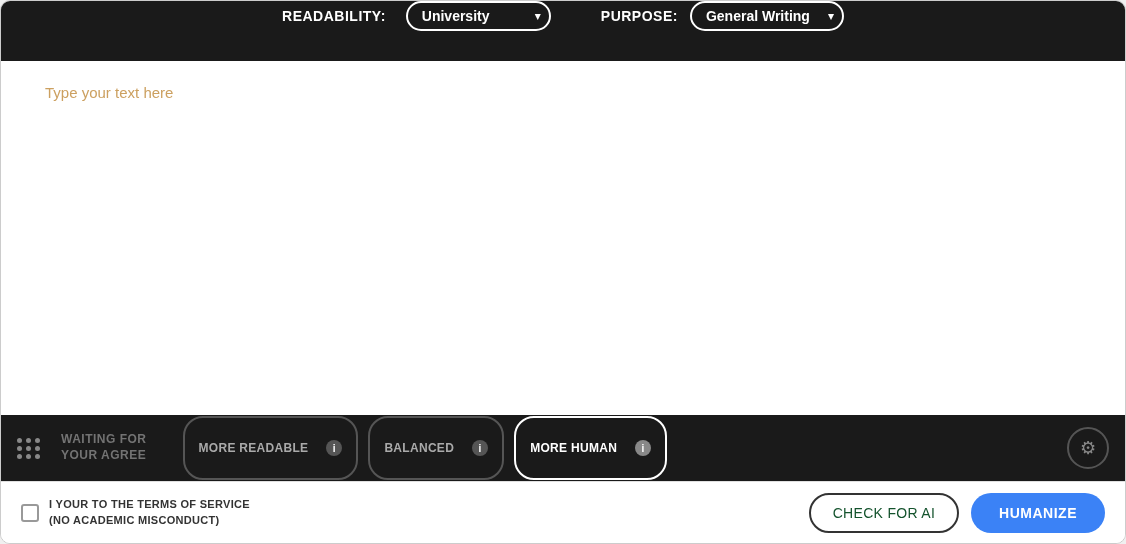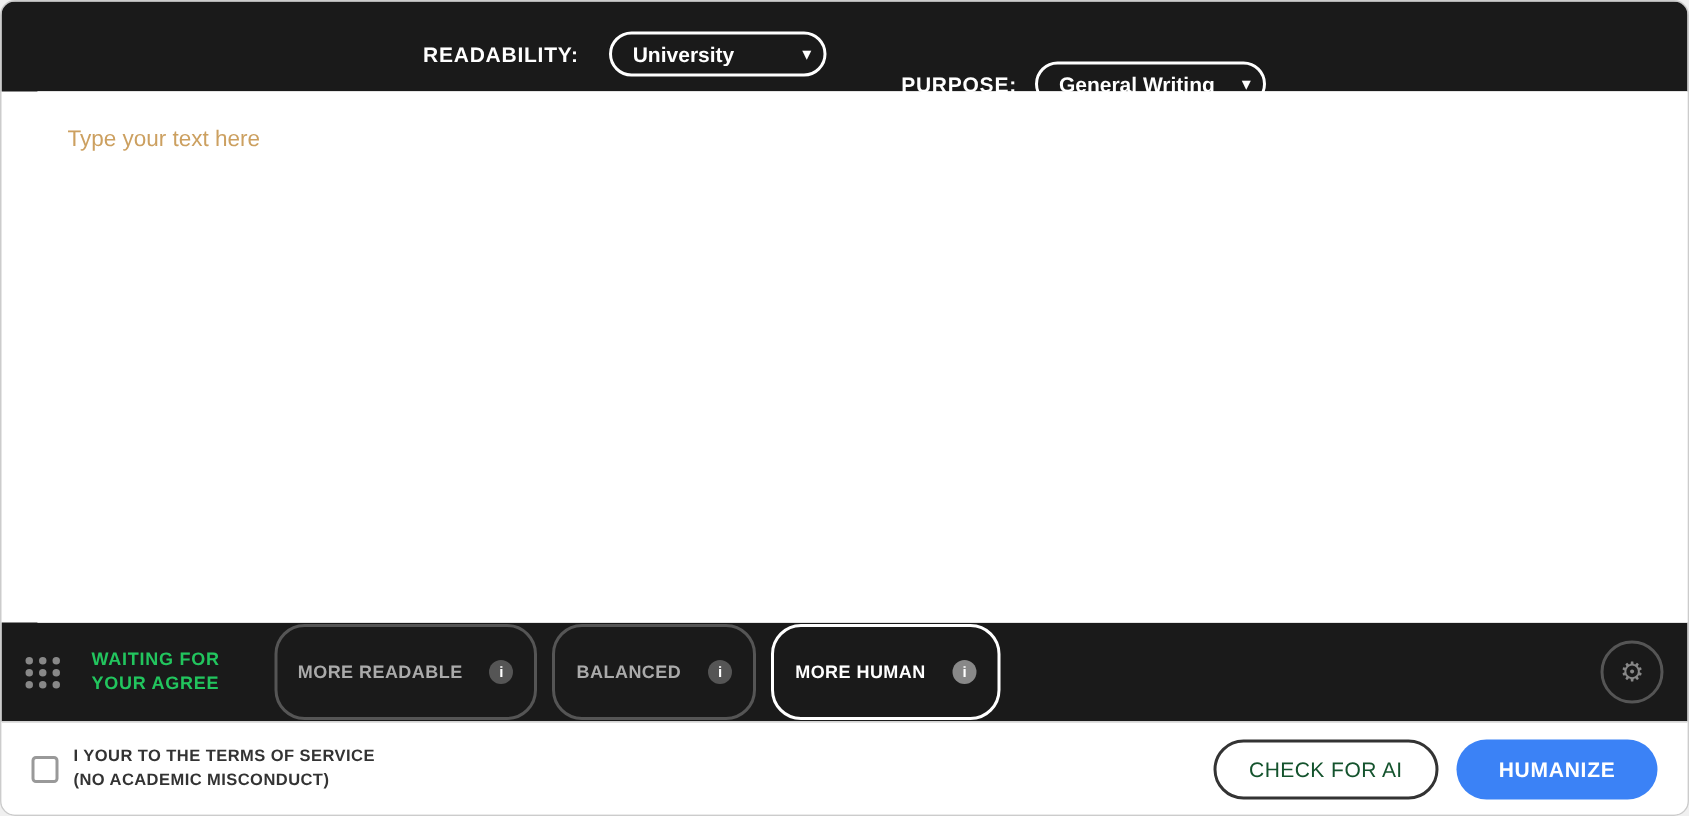--- a/index.html
+++ b/index.html
@@ -82,21 +82,20 @@
       pointer-events: none;
       color: #ffffff;
       font-size: 12px;
     }
 
     .purpose-section {
       display: flex;
       align-items: center;
       gap: 12px;
       margin-left: 30px;
-      margin-top: 40px;
     }
 
     .char-count {
       margin-left: auto;
       color: #888;
       font-size: 13px;
       font-weight: 500;
       letter-spacing: 0.3px;
     }
 
@@ -149,21 +148,21 @@
       background: #888;
       border-radius: 50%;
     }
 
     .waiting-text {
       display: flex;
       flex-direction: column;
     }
 
     .waiting-label {
-      color: #22c55e;
+      color: #737373;
       font-weight: 800;
       font-size: 12px;
       letter-spacing: 0.5px;
       line-height: 1.3;
     }
 
     .mode-buttons {
       display: flex;
       align-items: center;
       gap: 10px;

